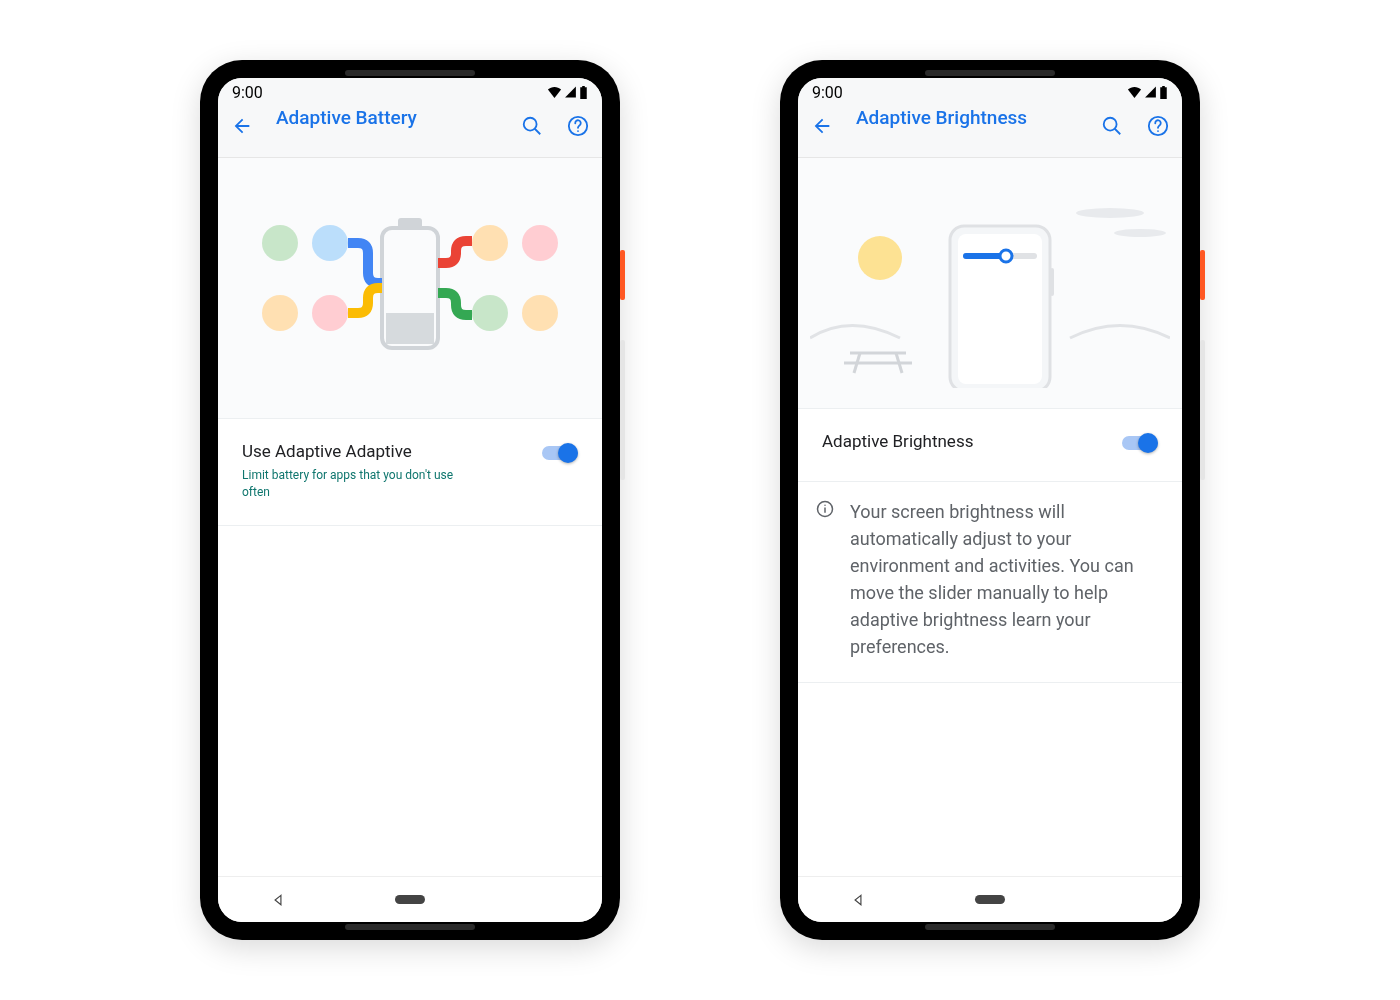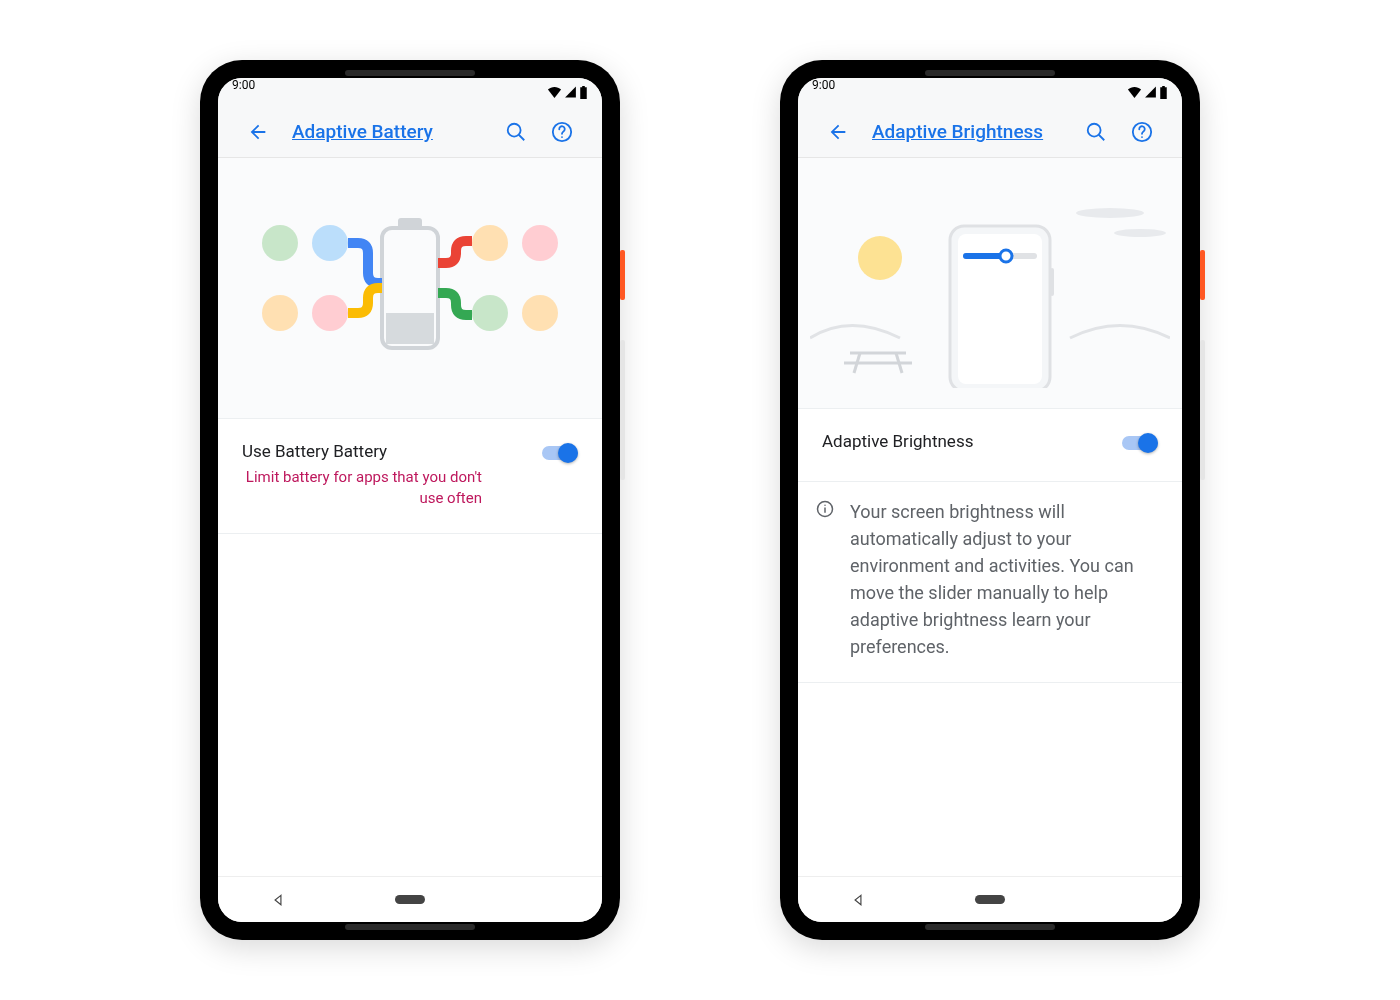--- a/index.html
+++ b/index.html
@@ -64,37 +64,37 @@
     overflow: hidden;
     display: flex;
     flex-direction: column;
   }
   
   .statusbar {
     height: 28px;
     background: #f7f8f9;
     display: flex;
     justify-content: space-between;
-    font-size: 12px;
+    align-items: center;
+    font-size: 16px;
     padding: 0 14px;
     color: #000;
   }
   .status-right { display: flex; align-items: center; gap: 2px; }
   .status-right svg { display: block; }
   
   .appbar {
     height: 52px;
     display: flex;
-    align-items: center;
-    padding: 0 20px;
+    align-items: flex-start;
+    padding: 0 4px;
     border-bottom: 1px solid #e6e6e6;
     background: #f7f8f9;
     gap: 6px;
     color: #1a73e8;
-    text-decoration: underline;
   }
   .appbar .title {
     flex: 1;
     font-size: 19px;
     font-weight: 500;
     padding-left: 8px;
   }
   .icon-btn {
     width: 40px; height: 40px;
     display: flex; align-items: center; justify-content: center;
@@ -118,25 +118,24 @@
     gap: 14px;
     background:#fff;
   }
   .setting-row .txt { flex: 1; }
   .setting-row .primary {
     font-size: 17px;
     color: #202124;
     margin-bottom: 6px;
   }
   .setting-row .secondary {
-    font-size: 15px;
-    color: #be185d;
+    font-size: 12px;
+    color: #0f766e;
     line-height: 1.4;
     max-width: 240px;
-    text-align: right;
   }
   .toggle {
     width: 36px; height: 20px; position: relative; margin-top: 2px; cursor: pointer;
   }
   .toggle .track {
     position: absolute; inset: 3px 0; background: #a9c7f5; border-radius: 10px;
   }
   .toggle .thumb {
     position: absolute; right: 0; top: 0;
     width: 20px; height: 20px; background: #1a73e8; border-radius: 50%;
@@ -237,21 +236,21 @@
           <path d="M108 50 h10 q10 0 10 10 v20 q0 10 10 10 h4" stroke="#4285f4" stroke-width="10" fill="none"></path>
           <path d="M108 120 h10 q10 0 10 -10 v-5 q0 -10 10 -10 h4" stroke="#fbbc04" stroke-width="10" fill="none"></path>
           <path d="M198 70 h8 q10 0 10 -10 v-2 q0 -10 10 -10 h6" stroke="#ea4335" stroke-width="10" fill="none"></path>
           <path d="M198 100 h8 q10 0 10 10 v2 q0 10 10 10 h6" stroke="#34a853" stroke-width="10" fill="none"></path>
         </svg>
       </div>
     </div>
 
     <div class="setting-row">
       <div class="txt">
-        <div class="primary">Use Battery Battery</div>
+        <div class="primary">Use Adaptive Adaptive</div>
         <div class="secondary">Limit battery for apps that you don't use often</div>
       </div>
       <div class="toggle">
         <div class="track"></div>
           <div class="thumb"></div>
       </div>
     </div>
 
     <div class="spacer"></div>
 

